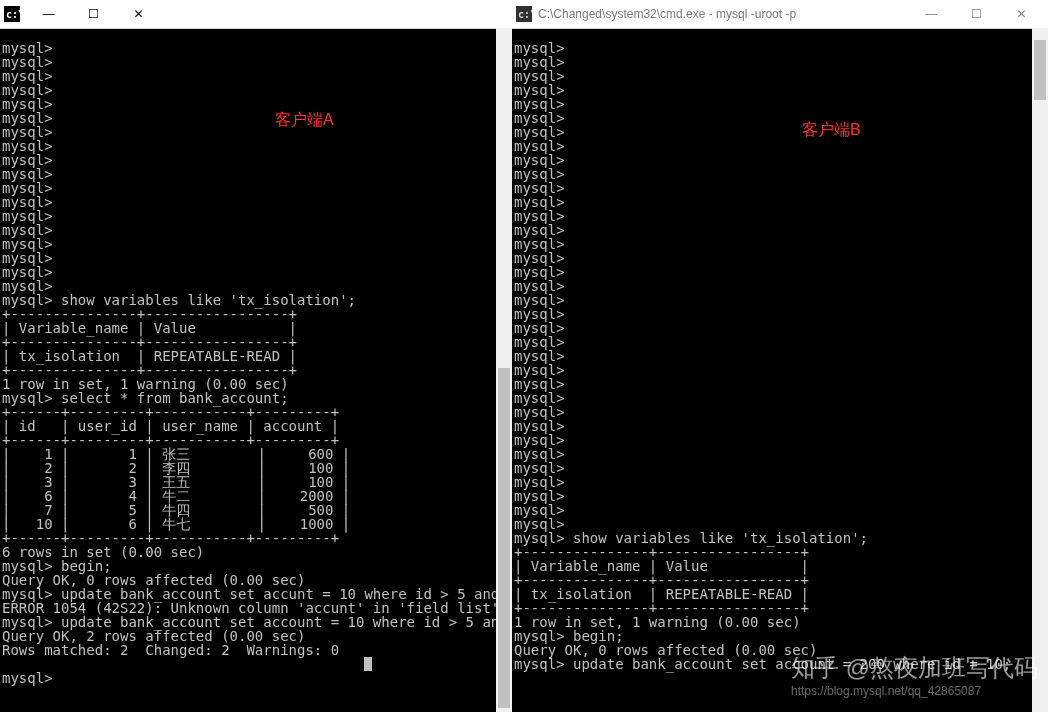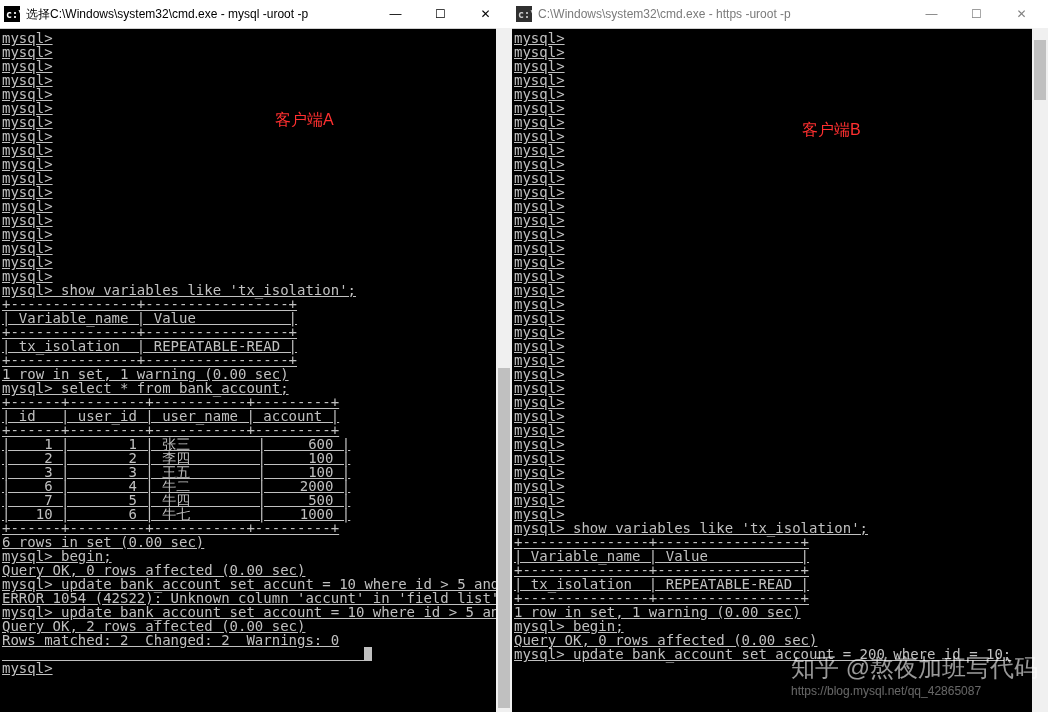--- a/index.html
+++ b/index.html
@@ -74,25 +74,24 @@
   .window.right .titlebar .ctrl {
     color: #808080;
   }
   .terminal {
     flex: 1;
     background: #000;
     color: #c0c0c0;
     font-family: "SimSun", "NSimSun", monospace;
     font-size: 14px;
     line-height: 14px;
-    padding: 2px 2px;
+    padding: 12px 2px;
     white-space: pre;
     overflow: hidden;
     position: relative;
-    text-decoration: underline;
   }
   .terminal .line {
     white-space: pre;
   }
   .label-overlay {
     position: absolute;
     color: #ff3030;
     font-family: "SimSun", "Microsoft YaHei", sans-serif;
     font-size: 16px;
     pointer-events: none;
@@ -143,42 +142,41 @@
 <div class="windows">
 
   <div class="window left">
     <div class="titlebar">
       <span class="icon">
         <svg width="16" height="16" viewBox="0 0 16 16">
             <rect x="0" y="0" width="16" height="16" fill="#000"></rect>
             <text x="2" y="12" fill="#fff" font-size="10" font-family="monospace">c:\</text>
           </svg>
       </span>
-      <span class="title-text">选择C:\Windows\system32\cmd.exe - mysql  -uroot -p</span>
       <div class="controls">
         <div class="ctrl">—</div>
         <div class="ctrl">☐</div>
         <div class="ctrl">✕</div>
       </div>
     </div>
     <div class="terminal" id="term-a"><div class="line">mysql&gt;</div><div class="line">mysql&gt;</div><div class="line">mysql&gt;</div><div class="line">mysql&gt;</div><div class="line">mysql&gt;</div><div class="line">mysql&gt;</div><div class="line">mysql&gt;</div><div class="line">mysql&gt;</div><div class="line">mysql&gt;</div><div class="line">mysql&gt;</div><div class="line">mysql&gt;</div><div class="line">mysql&gt;</div><div class="line">mysql&gt;</div><div class="line">mysql&gt;</div><div class="line">mysql&gt;</div><div class="line">mysql&gt;</div><div class="line">mysql&gt;</div><div class="line">mysql&gt;</div><div class="line">mysql&gt; show variables like 'tx_isolation';</div><div class="line">+---------------+-----------------+</div><div class="line">| Variable_name | Value           |</div><div class="line">+---------------+-----------------+</div><div class="line">| tx_isolation  | REPEATABLE-READ |</div><div class="line">+---------------+-----------------+</div><div class="line">1 row in set, 1 warning (0.00 sec)</div><div class="line"></div><div class="line">mysql&gt; select * from bank_account;</div><div class="line">+------+---------+-----------+---------+</div><div class="line">| id   | user_id | user_name | account |</div><div class="line">+------+---------+-----------+---------+</div><div class="line">|    1 |       1 | 张三        |     600 |</div><div class="line">|    2 |       2 | 李四        |     100 |</div><div class="line">|    3 |       3 | 王五        |     100 |</div><div class="line">|    6 |       4 | 牛二        |    2000 |</div><div class="line">|    7 |       5 | 牛四        |     500 |</div><div class="line">|   10 |       6 | 牛七        |    1000 |</div><div class="line">+------+---------+-----------+---------+</div><div class="line">6 rows in set (0.00 sec)</div><div class="line"></div><div class="line">mysql&gt; begin;</div><div class="line">Query OK, 0 rows affected (0.00 sec)</div><div class="line"></div><div class="line">mysql&gt; update bank_account set accunt = 10 where id &gt; 5 and id &lt; 8;</div><div class="line">ERROR 1054 (42S22): Unknown column 'accunt' in 'field list'</div><div class="line">mysql&gt; update bank_account set account = 10 where id &gt; 5 and id &lt; 8;</div><div class="line">Query OK, 2 rows affected (0.00 sec)</div><div class="line">Rows matched: 2  Changed: 2  Warnings: 0</div><div class="line">                                           <span class="cursor-block"></span></div><div class="line">mysql&gt;</div><div class="label-overlay" style="left:275px; top:84px;">客户端A</div></div>
     <div class="scroll-right">
       <div class="scroll-thumb" style="top:340px; height:340px;"></div>
     </div>
   </div>
 
   <div class="window right">
     <div class="titlebar">
       <span class="icon">
         <svg width="16" height="16" viewBox="0 0 16 16">
             <rect x="0" y="0" width="16" height="16" fill="#303030"></rect>
             <text x="2" y="12" fill="#ccc" font-size="10" font-family="monospace">c:\</text>
           </svg>
       </span>
-      <span class="title-text">C:\Windows\system32\cmd.exe - https  -uroot -p</span>
+      <span class="title-text">C:\Changed\system32\cmd.exe - mysql  -uroot -p</span>
       <div class="controls">
         <div class="ctrl">—</div>
         <div class="ctrl">☐</div>
         <div class="ctrl">✕</div>
       </div>
     </div>
     <div class="terminal" id="term-b"><div class="line">mysql&gt;</div><div class="line">mysql&gt;</div><div class="line">mysql&gt;</div><div class="line">mysql&gt;</div><div class="line">mysql&gt;</div><div class="line">mysql&gt;</div><div class="line">mysql&gt;</div><div class="line">mysql&gt;</div><div class="line">mysql&gt;</div><div class="line">mysql&gt;</div><div class="line">mysql&gt;</div><div class="line">mysql&gt;</div><div class="line">mysql&gt;</div><div class="line">mysql&gt;</div><div class="line">mysql&gt;</div><div class="line">mysql&gt;</div><div class="line">mysql&gt;</div><div class="line">mysql&gt;</div><div class="line">mysql&gt;</div><div class="line">mysql&gt;</div><div class="line">mysql&gt;</div><div class="line">mysql&gt;</div><div class="line">mysql&gt;</div><div class="line">mysql&gt;</div><div class="line">mysql&gt;</div><div class="line">mysql&gt;</div><div class="line">mysql&gt;</div><div class="line">mysql&gt;</div><div class="line">mysql&gt;</div><div class="line">mysql&gt;</div><div class="line">mysql&gt;</div><div class="line">mysql&gt;</div><div class="line">mysql&gt;</div><div class="line">mysql&gt;</div><div class="line">mysql&gt;</div><div class="line">mysql&gt; show variables like 'tx_isolation';</div><div class="line">+---------------+-----------------+</div><div class="line">| Variable_name | Value           |</div><div class="line">+---------------+-----------------+</div><div class="line">| tx_isolation  | REPEATABLE-READ |</div><div class="line">+---------------+-----------------+</div><div class="line">1 row in set, 1 warning (0.00 sec)</div><div class="line"></div><div class="line">mysql&gt; begin;</div><div class="line">Query OK, 0 rows affected (0.00 sec)</div><div class="line"></div><div class="line">mysql&gt; update bank_account set account = 200 where id = 10;</div><div class="label-overlay" style="left:290px; top:94px;">客户端B</div></div>
     <div class="scroll-right">
       <div class="scroll-thumb" style="top:12px; height:60px;"></div>
     </div>

